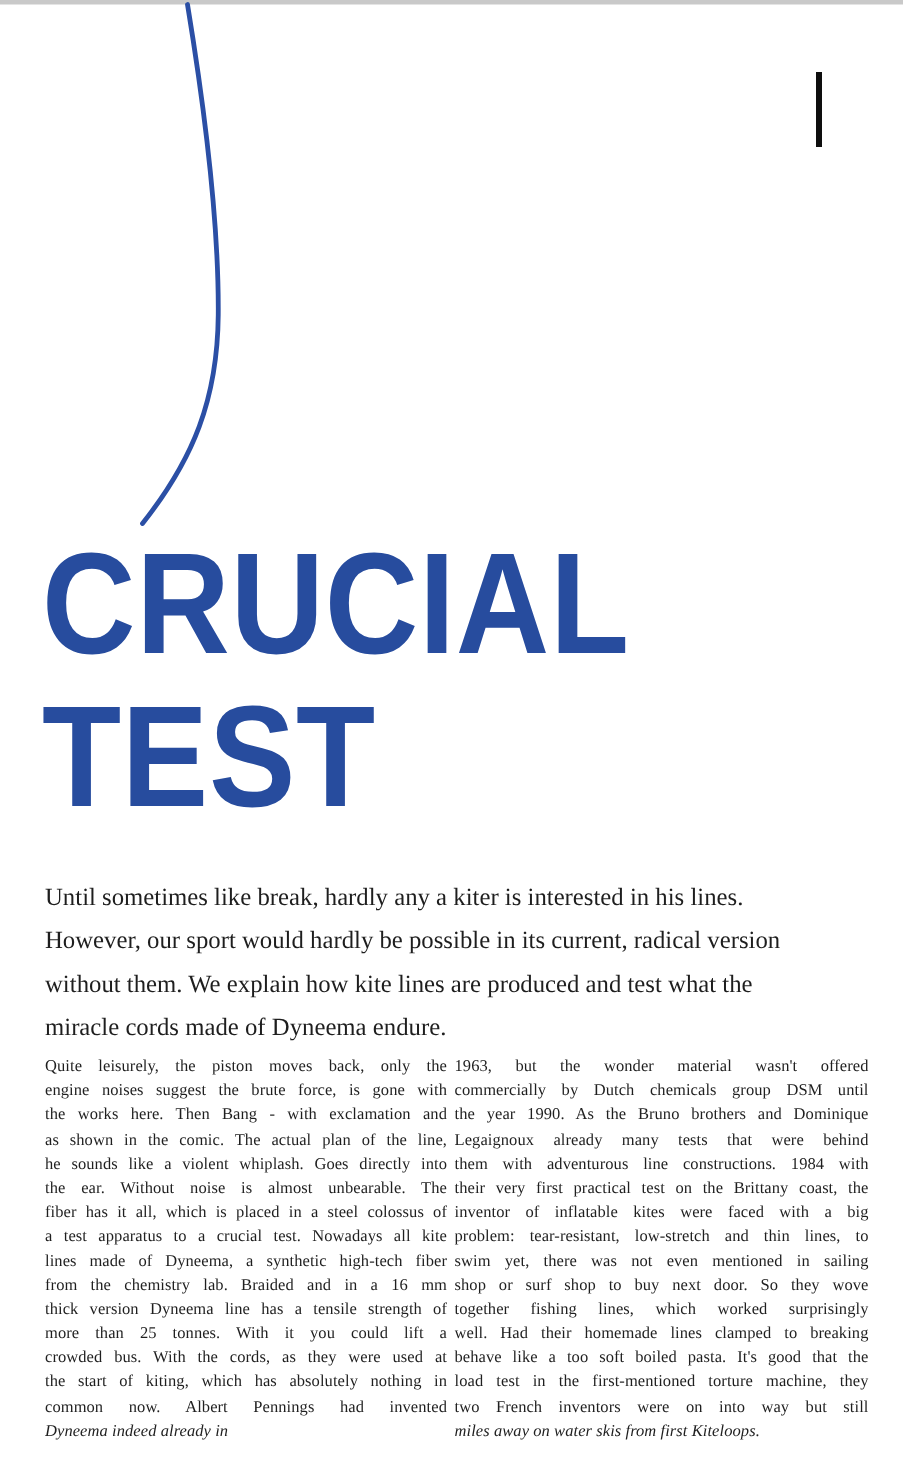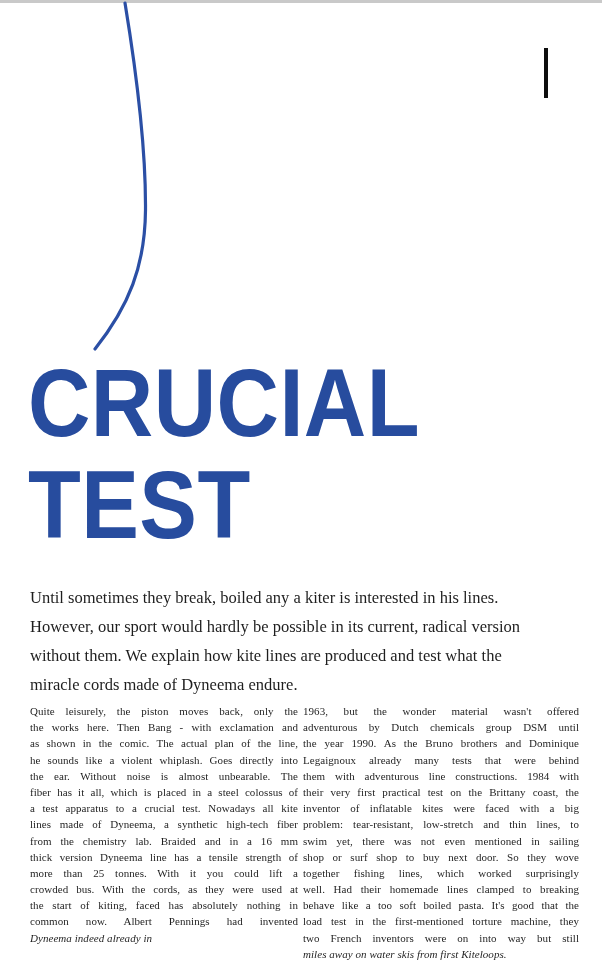--- a/index.html
+++ b/index.html
@@ -92,47 +92,48 @@
   </svg>
 
   <div class="corner-tick" style="background: rgb(14, 14, 14);"></div>
 
   <h1 class="headline" style="color: rgb(39, 76, 158);">
     <span class="headline-line">CRUCIAL</span>
     <span class="headline-line">TEST</span>
   </h1>
 
   <div class="intro">
-      <div class="line">Until sometimes they break, boiled any a kiter is interested in his lines.</div>
+      <div class="line">Until sometimes like break, hardly any a kiter is interested in his lines.</div>
       <div class="line">However, our sport would hardly be possible in its current, radical version</div>
       <div class="line">without them. We explain how kite lines are produced and test what the</div>
       <div class="line last">miracle cords made of Dyneema endure.</div>
     </div>
 
   <div class="columns">
     <div class="col col-left">
         <div class="line">Quite leisurely, the piston moves back, only the</div>
+        <div class="line">engine noises suggest the brute force, is gone with</div>
         <div class="line">the works here. Then Bang - with exclamation and</div>
         <div class="line">as shown in the comic. The actual plan of the line,</div>
         <div class="line">he sounds like a violent whiplash. Goes directly into</div>
         <div class="line">the ear. Without noise is almost unbearable. The</div>
         <div class="line">fiber has it all, which is placed in a steel colossus of</div>
         <div class="line">a test apparatus to a crucial test. Nowadays all kite</div>
         <div class="line">lines made of Dyneema, a synthetic high-tech fiber</div>
         <div class="line">from the chemistry lab. Braided and in a 16 mm</div>
         <div class="line">thick version Dyneema line has a tensile strength of</div>
         <div class="line">more than 25 tonnes. With it you could lift a</div>
         <div class="line">crowded bus. With the cords, as they were used at</div>
-        <div class="line">the start of kiting, faced has absolutely nothing in</div>
+        <div class="line">the start of kiting, which has absolutely nothing in</div>
         <div class="line">common now. Albert Pennings had invented</div>
         <div class="line last">Dyneema indeed already in</div>
       </div>
     <div class="col col-right">
         <div class="line">1963, but the wonder material wasn't offered</div>
-        <div class="line">adventurous by Dutch chemicals group DSM until</div>
+        <div class="line">commercially by Dutch chemicals group DSM until</div>
         <div class="line">the year 1990. As the Bruno brothers and Dominique</div>
         <div class="line">Legaignoux already many tests that were behind</div>
         <div class="line">them with adventurous line constructions. 1984 with</div>
         <div class="line">their very first practical test on the Brittany coast, the</div>
         <div class="line">inventor of inflatable kites were faced with a big</div>
         <div class="line">problem: tear-resistant, low-stretch and thin lines, to</div>
         <div class="line">swim yet, there was not even mentioned in sailing</div>
         <div class="line">shop or surf shop to buy next door. So they wove</div>
         <div class="line">together fishing lines, which worked surprisingly</div>
         <div class="line">well. Had their homemade lines clamped to breaking</div>

